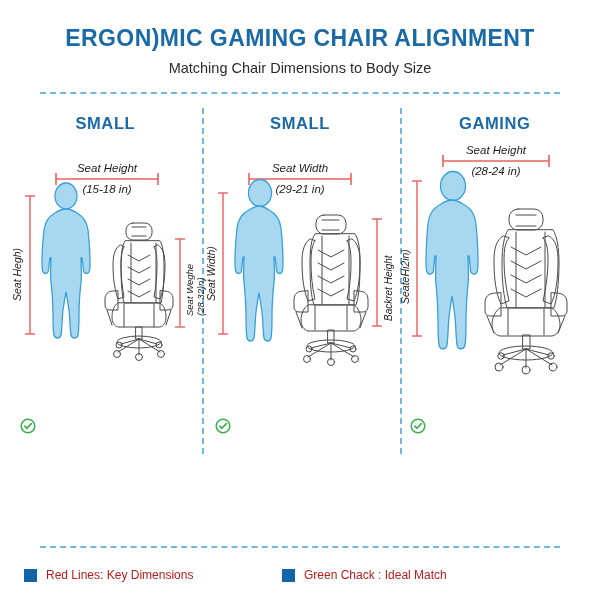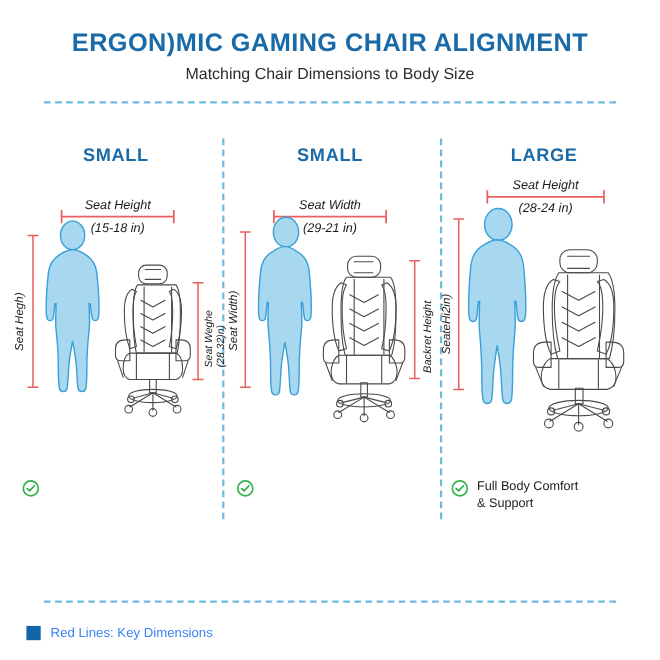--- a/index.html
+++ b/index.html
@@ -23,21 +23,21 @@
   .subtitle{
     margin-top:9px;font-size:14.5px;color:#2b2b2b;font-weight:normal;
   }
   .dash-rule{
     margin:16px auto 0 auto;width:520px;height:0;
     border-top:2px dashed #6fb9e0;
   }
 
   
   .columns{
-    position:relative;display:flex;margin-top:32px;height:360px;
+    position:relative;display:flex;margin-top:14px;height:360px;
     padding:0 8px;box-sizing:border-box;
   }
   .col{
     position:relative;flex:1 1 33.33%;
     display:flex;flex-direction:column;align-items:center;
   }
   .col-divider{
     position:absolute;top:0;bottom:14px;width:0;
     border-left:2px dashed #6fb9e0;
   }
@@ -67,21 +67,21 @@
   .legend{
     position:absolute;left:0;right:0;bottom:18px;
     display:flex;justify-content:flex-start;padding-left:24px;
     gap:0;align-items:center;
   }
   .legend-item{display:flex;align-items:center;gap:9px;}
   .legend-item.one{width:258px;}
   .legend-swatch{
     width:13px;height:13px;background:#1265a8;display:inline-block;
   }
-  .legend-label{font-size:12px;color:#3b82f6;}
+  .legend-label{font-size:12px;color:#b91c1c;}
 
   .legend-rule{
     position:absolute;left:40px;right:40px;bottom:52px;height:0;
     border-top:2px dashed #6fb9e0;
   }
 </style>
 </head>
 <body>
 
 <div id="page">
@@ -312,21 +312,21 @@
         <span class="check-icon">
           <svg width="16" height="16" viewBox="0 0 16 16" xmlns="http://www.w3.org/2000/svg">
             <circle cx="8" cy="8" r="6.8" fill="none" stroke="#35b14a" stroke-width="1.5"></circle>
             <path d="M4.8 8.2 L7 10.3 L11.3 5.6" fill="none" stroke="#35b14a" stroke-width="1.6" stroke-linecap="round" stroke-linejoin="round"></path>
           </svg>
         </span>
       </div>
     </div>
 
     <div class="col">
-      <div class="col-title">LARGE</div>
+      <div class="col-title">GAMING</div>
 
       <div class="stage">
         <svg width="200" height="270" viewBox="0 0 200 270" xmlns="http://www.w3.org/2000/svg">
 
           <g>
             <line x1="46" y1="20" x2="152" y2="20" stroke="#e8615f" stroke-width="1.6"></line>
             <line x1="46" y1="14" x2="46" y2="26" stroke="#e8615f" stroke-width="1.6"></line>
             <line x1="152" y1="14" x2="152" y2="26" stroke="#e8615f" stroke-width="1.6"></line>
           </g>
           <text x="99" y="13" text-anchor="middle" font-family="Liberation Sans, sans-serif" font-size="11.5" fill="#1b1b1b">Seat Height</text>
@@ -406,30 +406,30 @@
         </svg>
       </div>
 
       <div class="check-row">
         <span class="check-icon">
           <svg width="16" height="16" viewBox="0 0 16 16" xmlns="http://www.w3.org/2000/svg">
             <circle cx="8" cy="8" r="6.8" fill="none" stroke="#35b14a" stroke-width="1.5"></circle>
             <path d="M4.8 8.2 L7 10.3 L11.3 5.6" fill="none" stroke="#35b14a" stroke-width="1.6" stroke-linecap="round" stroke-linejoin="round"></path>
           </svg>
         </span>
-        <span class="check-text">
-          <span>Full Body Comfort</span><br>
-          <span>&amp; Support</span>
-        </span>
       </div>
     </div>
   </div>
 
   <div class="legend-rule"></div>
 
   <div class="legend">
     <div class="legend-item one">
       <span class="legend-swatch"></span>
       <span class="legend-label">Red Lines: Key Dimensions</span>
     </div>
+    <div class="legend-item">
+      <span class="legend-swatch"></span>
+      <span class="legend-label">Green Chack : Ideal Match</span>
+    </div>
   </div>
 
 </div>
 
 </body></html>

